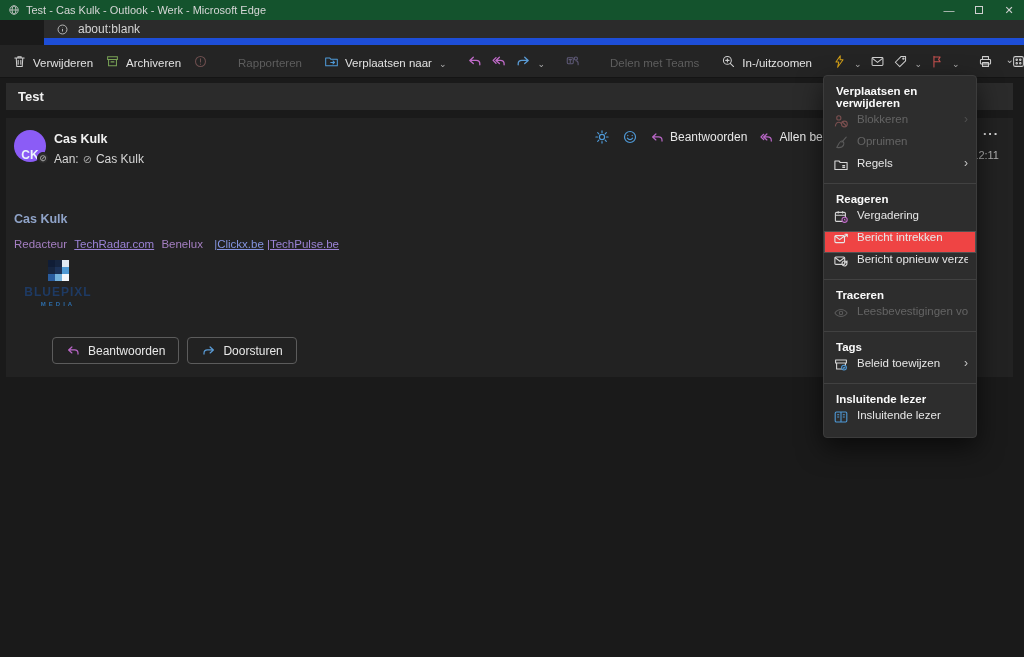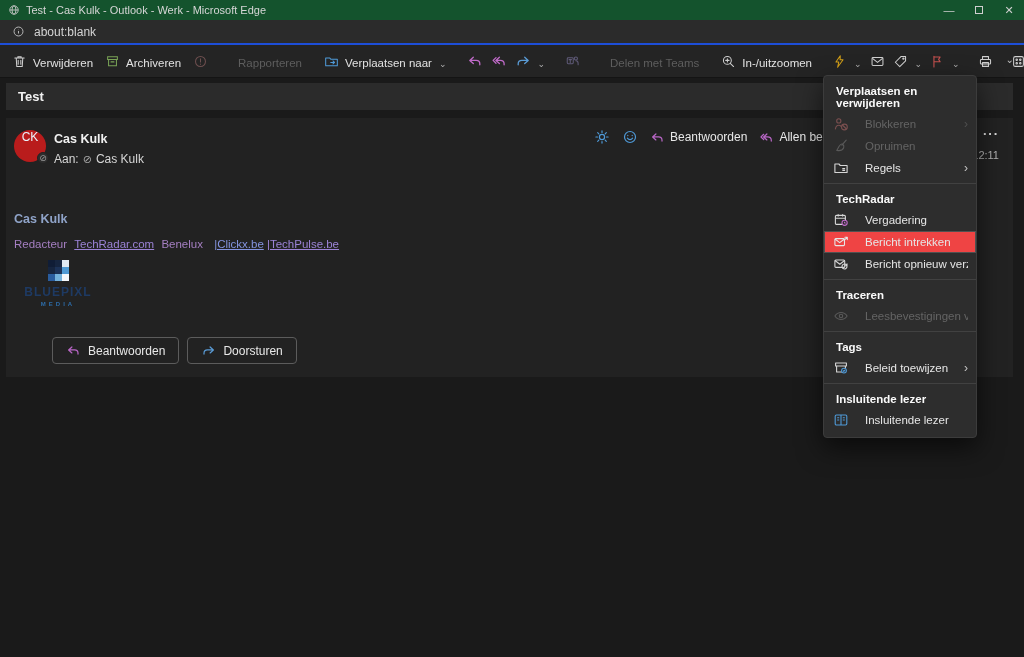--- a/index.html
+++ b/index.html
@@ -13,21 +13,21 @@
   }
   svg { display:block; }
 
   
   .titlebar { height:20px; background:#14532d; display:flex; align-items:center; font-size:11px; color:#d6d6d6; }
   .globe { margin:0 6px 0 8px; color:#c8c8c8; }
   .win-controls { margin-left:auto; display:flex; height:100%; }
   .wc { width:30px; display:flex; align-items:center; justify-content:center; color:#cfcfcf; font-size:11px; cursor:default; }
   .wc-max-box { width:8px; height:8px; border:1px solid #cfcfcf; }
 
-  .addressbar { height:25px; background:#2b2b2b; display:flex; align-items:center; font-size:12px; color:#d4d4d4; border-bottom:2px solid #1d4ed8; }
+  .addressbar { height:25px; background:#2b2b2b; display:flex; align-items:center; font-size:12px; color:#d4d4d4; border-bottom:7px solid #1d4ed8;margin-left:44px; }
   .info-ic { margin:0 9px 0 12px; color:#b8b8b8; }
 
   
   .toolbar { height:33px; background:#242424; display:flex; align-items:center; padding-left:6px; position:relative; border-bottom:1px solid #141414; }
   .tbtn { display:flex; align-items:flex-end; gap:6px; padding:4px 6px; border-radius:4px; background:transparent; border:none;
           color:#e2e2e2; font-size:11.5px; font-family:inherit; white-space:nowrap; cursor:default; }
   .tbtn.icon-only { padding:4px 4px; }
   .tbtn.disabled { color:#5e5e5e;gap:30px; }
   .tbtn.active { background:#3a3a3a; }
   .tsep { width:1px; height:16px; background:#474747; margin:0 5px; }
@@ -35,22 +35,22 @@
   .more-label { font-size:13px; font-weight:bold; letter-spacing:1px; line-height:10px; }
   .ribbon-chevron { position:absolute; right:10px; top:9px; color:#c0c0c0; font-size:10px; }
 
   
   .page { position:absolute; top:78px; left:0; right:0; bottom:0; background:#1a1a1a; }
   .subjectbar { position:absolute; top:5px; left:6px; right:11px; height:27px; background:#2b2b2b;
                 color:#f2f2f2; font-size:13px; font-weight:bold; line-height:27px; padding-left:12px; }
 
   .card { position:absolute; top:40px; left:6px; right:11px; height:259px; background:#222222; }
   .card-header { position:relative; padding:12px 14px 0 8px; display:flex; }
-  .avatar { width:32px; height:32px; border-radius:50%; background:#b91c1c; color:#eaf3fb; font-size:12px; font-weight:normal;
-            display:flex; align-items:flex-start; justify-content:center; position:relative; flex:0 0 auto; cursor:default; }
+  .avatar { width:32px; height:32px; border-radius:50%; background:#8b5cf6; color:#eaf3fb; font-size:12px; font-weight:bold;
+            display:flex; align-items:flex-end; justify-content:center; position:relative; flex:0 0 auto; cursor:default; }
   .av-badge { position:absolute; right:-3px; bottom:-2px; width:12px; height:12px; border-radius:50%;
               background:#2d2d2d; border:1px solid #222; color:#9c9c9c; font-size:9px; line-height:10px; text-align:center; }
   .names { margin-left:8px; }
   .sender { font-size:12.5px; font-weight:bold; color:#f0f0f0; margin-top:2px; }
   .toline { font-size:12px; color:#d6d6d6; margin-top:6px; display:flex; align-items:center; gap:4px; }
   .status-glyph { color:#a8a8a8; font-size:11px; line-height:1; }
 
   .hdr-actions { position:absolute; left:588px; top:11px; display:flex; align-items:center; gap:12px; font-size:12px; color:#e8e8e8; white-space:nowrap; }
   .act { display:flex; align-items:center; gap:5px; cursor:default; }
   .hdr-right { position:absolute; right:14px; top:8px; text-align:right; }
@@ -75,21 +75,21 @@
   .logo-sub { font-size:6px; font-weight:bold; color:#2d6ca8; letter-spacing:3px; margin-top:2px; }
 
   .footer-actions { margin-top:30px; margin-left:38px; display:flex; gap:8px; }
   .fbtn { display:flex; align-items:center; gap:7px; padding:5px 13px; border:1px solid #5c5c5c; border-radius:4px;
           background:transparent; color:#e8e8e8; font-size:12px; font-family:inherit; cursor:default; }
 
   
   .context-menu { position:absolute; left:823px; top:75px; width:154px; background:#2d2d2d; border:1px solid #3c3c3c;
                   border-radius:4px; box-shadow:0 10px 26px rgba(0,0,0,.6); padding:4px 0 6px; z-index:50; }
   .mh { font-size:11.5px; font-weight:bold; color:#fafafa; padding:5px 12px 4px; }
-  .mi { display:flex; align-items:center; height:22px; padding:0 8px 0 9px; font-size:11.5px; color:#e6e6e6; gap:16px; cursor:default; }
+  .mi { display:flex; height:22px; padding:0 8px 0 9px; font-size:11.5px; color:#e6e6e6; gap:8px; cursor:default; }
   .mi .mlabel { flex:1; white-space:nowrap; overflow:hidden; }
   .msub { color:#c4c4c4; font-size:12px; line-height:1; }
   .mi.disabled { color:#646464; }
   .mi.disabled .msub { color:#4f4f4f; }
   .mi.highlighted { background:#ef4444; box-shadow:inset 0 0 0 1px #515151; }
   .msep { height:1px; background:#414141; margin:4px 0; }
   .mic { flex:0 0 16px; }
 </style>
 </head>
 <body>
@@ -382,21 +382,21 @@
   <div class="mi">
     <svg class="mic" width="16" height="16" viewBox="0 0 16 16" fill="none" stroke="#d6d6d6" stroke-width="1.1" stroke-linejoin="round">
       <path d="M1.9 4h4l1.4 1.5h6.8v7H1.9z"></path>
         <path d="M9.3 8.6h2.8M9.3 10.4h2.8"></path>
     </svg>
     <span class="mlabel">Regels</span>
     <span class="msub">›</span>
   </div>
 
   <div class="msep"></div>
-  <div class="mh">TechRadar</div>
+  <div class="mh">Reageren</div>
 
   <div class="mi">
     <svg class="mic" width="16" height="16" viewBox="0 0 16 16" fill="none" stroke="#d6d6d6" stroke-width="1.1" stroke-linejoin="round">
       <rect x="2.4" y="3.4" width="10" height="9" rx="1.2"></rect>
         <path d="M2.4 6.2h10M5.2 2.2v2.2M9.6 2.2v2.2"></path>
       <circle cx="11.6" cy="10.8" r="2.6" stroke="#c06bc9" fill="#2d2d2d"></circle>
         <path d="M11.6 9.7v1.1l.9.6" stroke="#c06bc9"></path>
     </svg>
     <span class="mlabel">Vergadering</span>
   </div>

